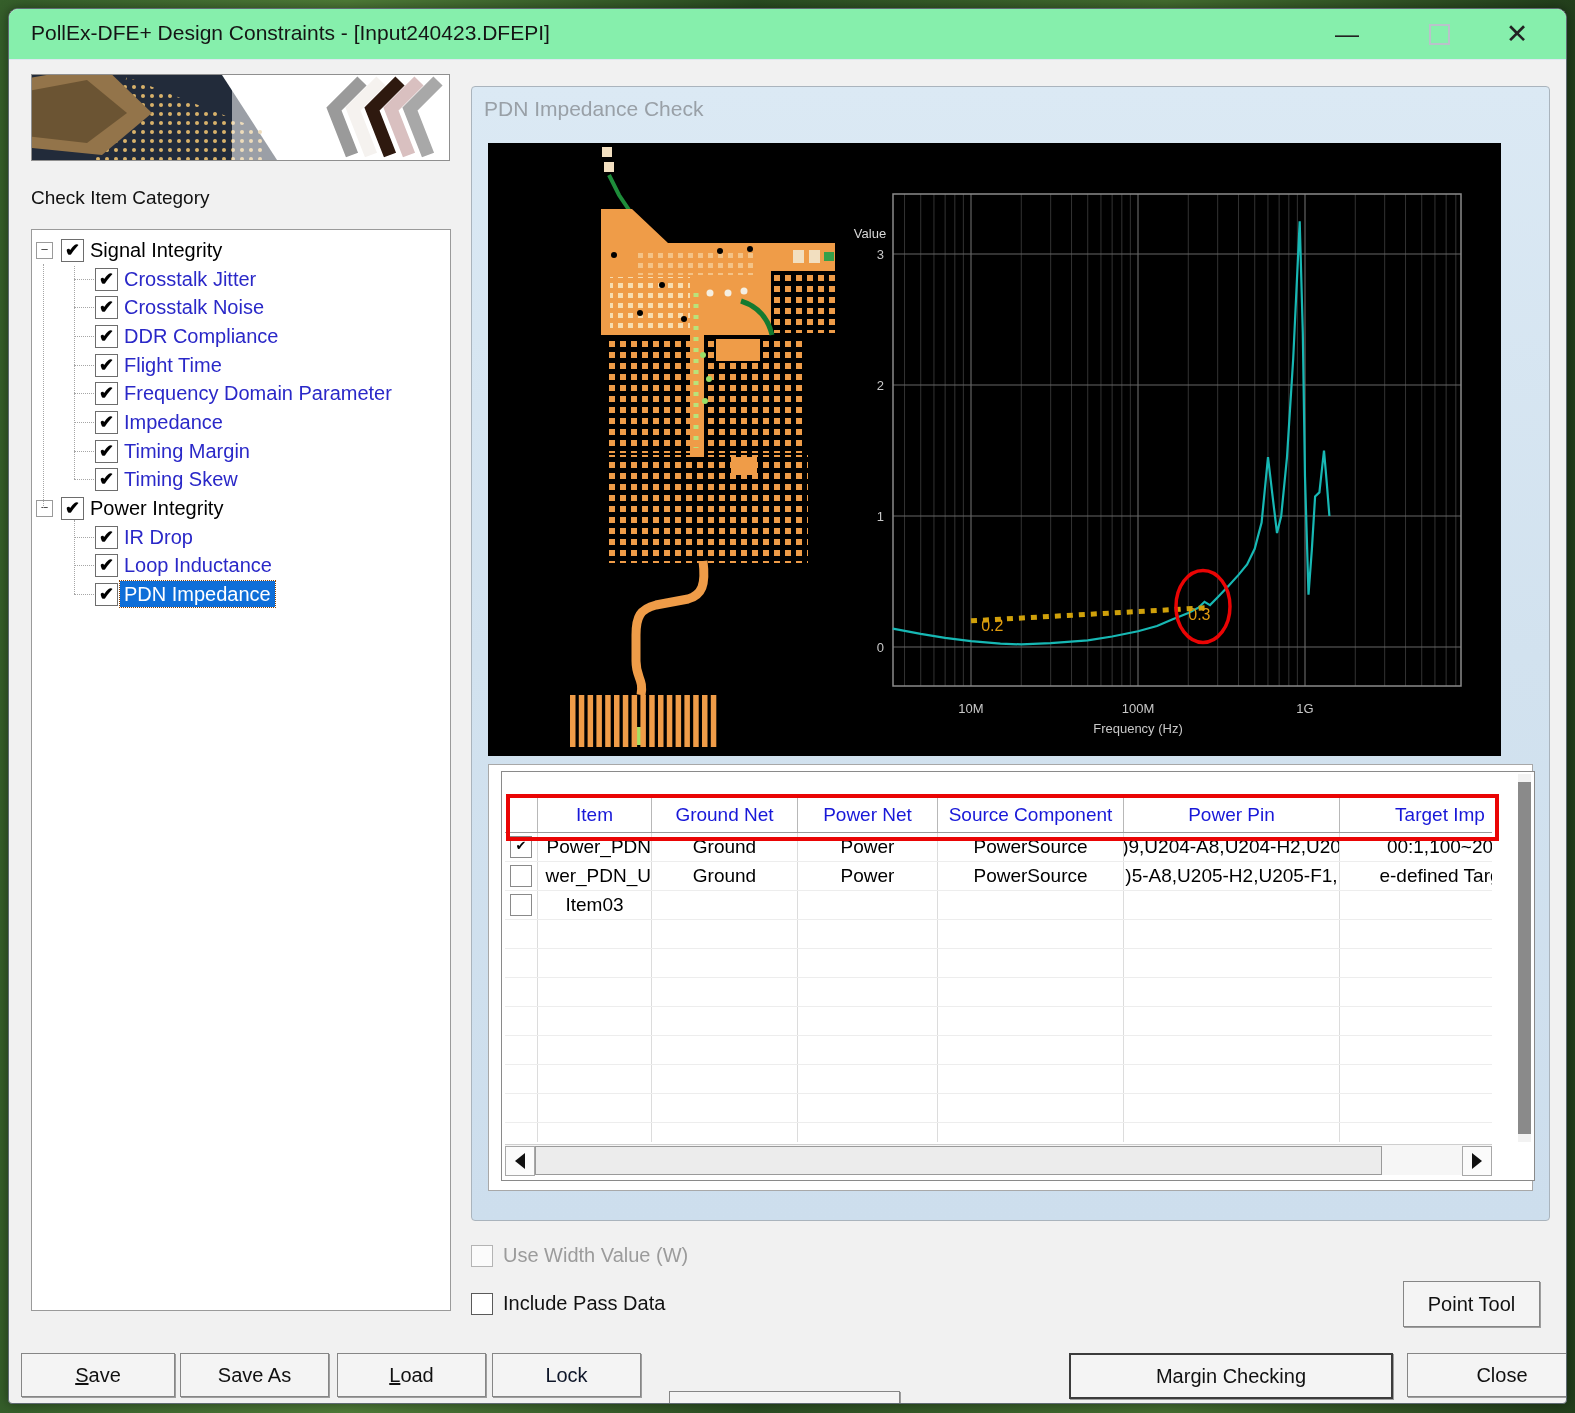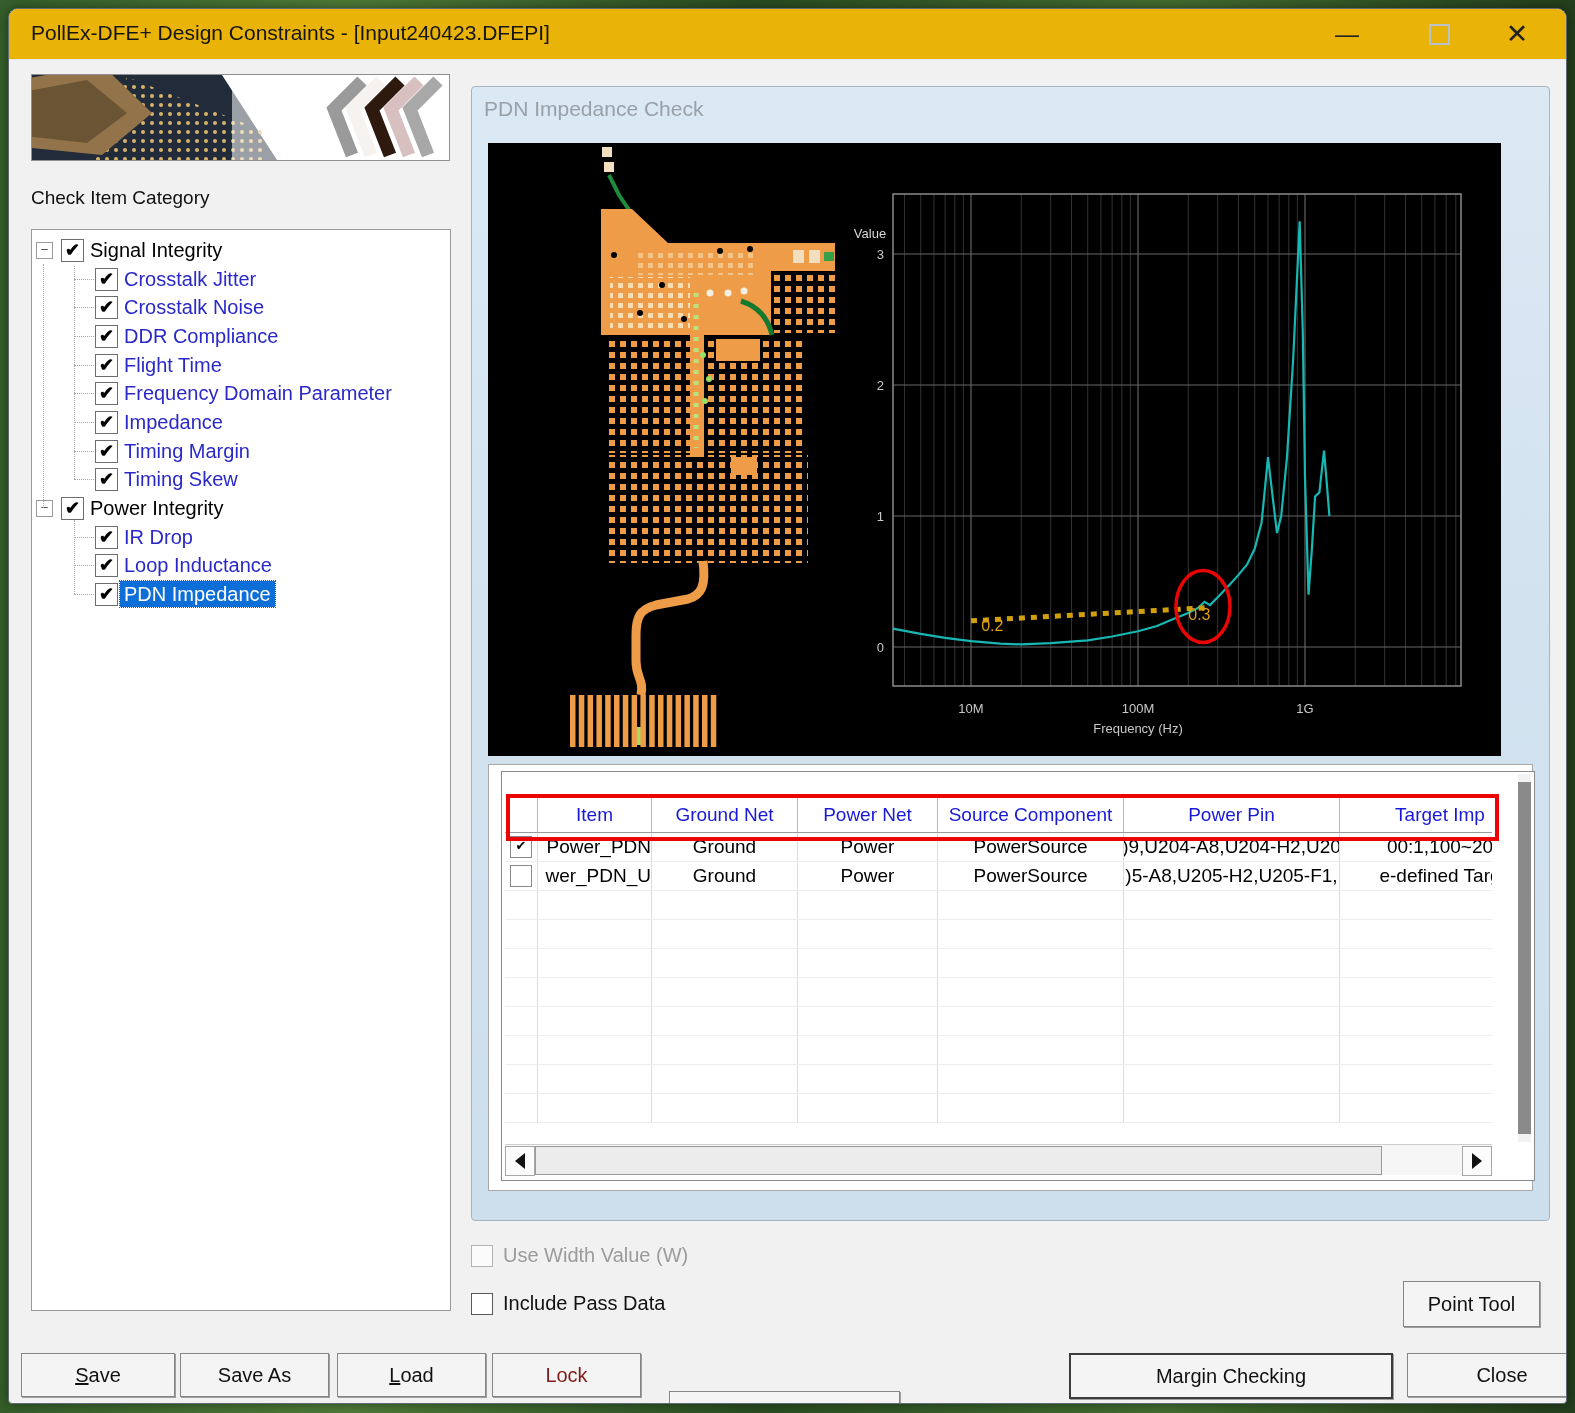--- a/index.html
+++ b/index.html
@@ -7,21 +7,21 @@
     width:1575px;height:1413px;position:relative;overflow:hidden;
     font-family:"Liberation Sans", sans-serif;
     background:linear-gradient(90deg,#355e2a,#4f7c38 22%,#2a4d22 48%,#446e30 74%,#233f1c);
   }
   .dialog{
     position:absolute;left:8px;top:8px;width:1557px;height:1394px;
     background:#f1f1f1;border:1px solid #5f6a72;border-radius:10px 10px 4px 4px;
     overflow:hidden;box-shadow:0 0 12px rgba(0,0,0,.45);
   }
   
-  .titlebar{position:absolute;left:0;top:0;width:100%;height:50px;background:#eab308;border-bottom:1px solid #dee8f0;}
+  .titlebar{position:absolute;left:0;top:0;width:100%;height:50px;background:#86efac;border-bottom:1px solid #dee8f0;}
   .title{position:absolute;left:22px;top:12px;font-size:21px;color:#151515;white-space:nowrap;}
   .wc{position:absolute;top:8px;width:46px;height:34px;display:flex;align-items:center;justify-content:center;font-size:24px;color:#222;cursor:pointer;}
   .wc-min{right:196px;}
   .wc-max{right:104px;}
   .wc-max .sq{width:17px;height:17px;border:2px solid #b9c2ca;}
   .wc-close{right:26px;font-size:27px;}
   
   .thumb{position:absolute;left:22px;top:65px;width:417px;height:85px;background:#fff;border:1px solid #8f8f8f;}
   
   .catlabel{position:absolute;left:22px;top:178px;font-size:19px;color:#111;}
@@ -71,21 +71,21 @@
   
   .optrow{position:absolute;height:24px;}
   .optbox{position:absolute;left:0;top:1px;width:20px;height:20px;background:#fff;border:1px solid #5a5a5a;cursor:pointer;}
   .optbox.disabled{border:1px solid #b4b4b4;background:#fbfbfb;}
   .optlabel{position:absolute;left:32px;top:0;font-size:20px;color:#111;white-space:nowrap;}
   .optlabel.disabled{color:#9b9b9b;}
   
   .btn{position:absolute;display:flex;align-items:center;justify-content:center;background:#f4f4f4;
        border:1px solid #868686;box-shadow:1px 1px 0 #9e9e9e;font-size:20px;color:#111;cursor:pointer;white-space:nowrap;}
   .btn.default{border:2px solid #3c3c3c;}
-  .btn.disabled{color:#7f1d1d;cursor:default;}
+  .btn.disabled{color:#0f172a;cursor:default;}
 </style>
 </head>
 <body>
 
 <div class="dialog">
 
   <div class="titlebar">
     <div class="title">PollEx-DFE+ Design Constraints - [Input240423.DFEPI]</div>
     <div class="wc wc-min">—</div>
     <div class="wc wc-max">
@@ -339,20 +339,31 @@
             <div class="rowcb"></div>
           </div>
           <div class="td right" style="width: 113px;">wer_PDN_U</div>
           <div class="td" style="width: 145px;">Ground</div>
           <div class="td" style="width: 139px;">Power</div>
           <div class="td" style="width: 185px;">PowerSource</div>
           <div class="td" style="width: 215px;">)5-A8,U205-H2,U205-F1,</div>
           <div class="td" style="width: 200px;">e-defined Targ</div>
         </div>
         <div class="tr">
+          <div class="td" style="width: 32px;">
+            <div class="rowcb"></div>
+          </div>
+          <div class="td" style="width: 113px;">Item03</div>
+          <div class="td" style="width: 145px;"></div>
+          <div class="td" style="width: 139px;"></div>
+          <div class="td" style="width: 185px;"></div>
+          <div class="td" style="width: 215px;"></div>
+          <div class="td" style="width: 200px;"></div>
+        </div>
+        <div class="tr">
           <div class="td" style="width: 32px;"></div>
           <div class="td" style="width: 113px;"></div>
           <div class="td" style="width: 145px;"></div>
           <div class="td" style="width: 139px;"></div>
           <div class="td" style="width: 185px;"></div>
           <div class="td" style="width: 215px;"></div>
           <div class="td" style="width: 200px;"></div>
         </div>
         <div class="tr">
           <div class="td" style="width: 32px;"></div>

